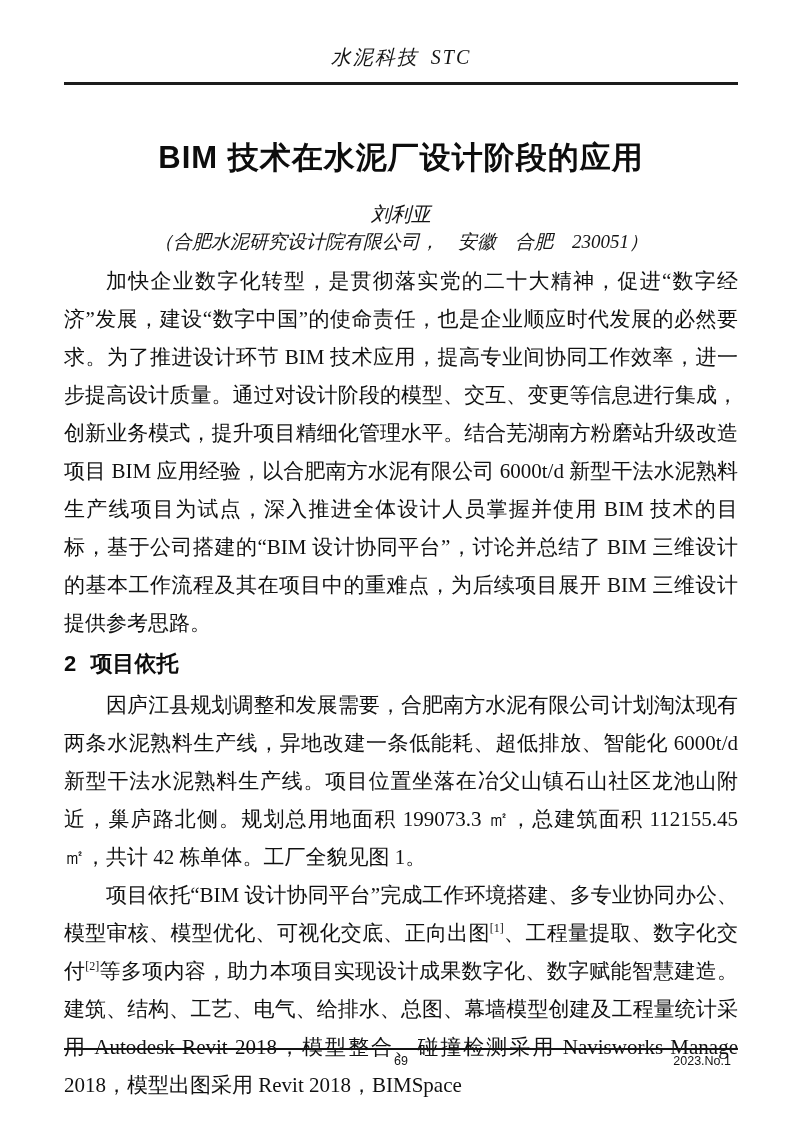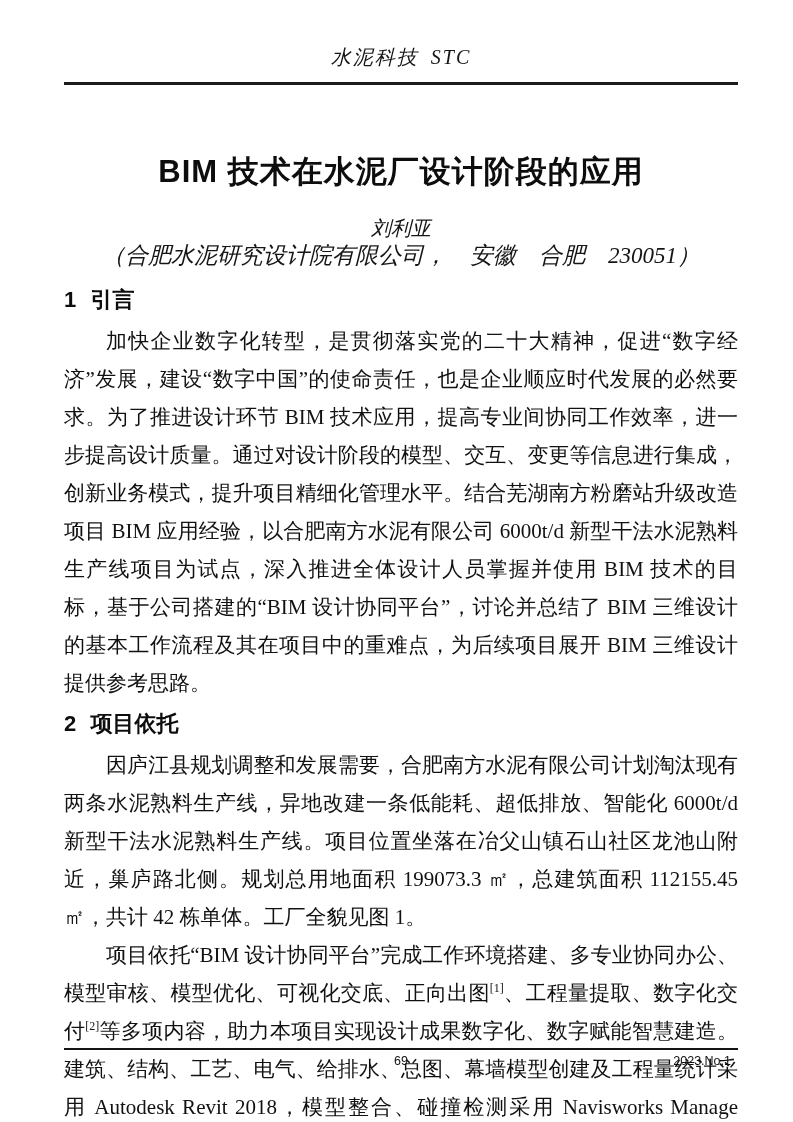--- a/index.html
+++ b/index.html
@@ -23,41 +23,41 @@
     letter-spacing: 2px;
     color: #151515;
   }
   .header-rule {
     margin-top: 12px;
     border: none;
     border-top: 3px solid #1c1c1c;
     height: 0;
   }
   .article-title {
-    margin-top: 66px;
+    margin-top: 52px;
     text-align: center;
     font-family: "Liberation Sans", "DejaVu Sans", sans-serif;
     font-weight: 700;
     font-size: 31px;
     line-height: 42px;
     letter-spacing: 1px;
     color: #0d0d0d;
   }
   .author {
     margin-top: 22px;
     text-align: center;
     font-size: 20px;
     line-height: 26px;
     font-style: italic;
     color: #151515;
   }
   .affiliation {
     margin-top: 2px;
     text-align: center;
-    font-size: 23px;
+    font-size: 19px;
     line-height: 26px;
     font-style: italic;
     color: #151515;
   }
   .section-heading {
     margin-top: 16px;
     font-family: "Liberation Sans", "DejaVu Sans", sans-serif;
     font-weight: 700;
     font-size: 22px;
     line-height: 30px;
@@ -114,23 +114,20 @@
   <div class="journal-header">水泥科技 STC</div>
 
   <hr class="header-rule">
 
   <h1 class="article-title">BIM 技术在水泥厂设计阶段的应用</h1>
 
   <div class="author">刘利亚</div>
 
   <div class="affiliation">（合肥水泥研究设计院有限公司，　安徽　合肥　230051）</div>
 
-  <h2 class="section-heading">
-    <span class="sec-num">1</span><span>引言</span>
-  </h2>
 
   <p class="body-para"><span>加快企业数字化转型，是贯彻落实党的二十大精神，促进“数字经济”发展，建设“数字中国”的使命责任，也是企业顺应时代发展的必然要求。为了推进设计环节 BIM 技术应用，提高专业间协同工作效率，进一步提高设计质量。通过对设计阶段的模型、交互、变更等信息进行集成，创新业务模式，提升项目精细化管理水平。结合芜湖南方粉磨站升级改造项目 BIM 应用经验，以合肥南方水泥有限公司 6000t/d 新型干法水泥熟料生产线项目为试点，深入推进全体设计人员掌握并使用 BIM 技术的目标，基于公司搭建的“BIM 设计协同平台”，讨论并总结了 BIM 三维设计的基本工作流程及其在项目中的重难点，为后续项目展开 BIM 三维设计提供参考思路。</span></p>
 
   <h2 class="section-heading second">
     <span class="sec-num">2</span><span>项目依托</span>
   </h2>
 
   <p class="body-para"><span>因庐江县规划调整和发展需要，合肥南方水泥有限公司计划淘汰现有两条水泥熟料生产线，异地改建一条低能耗、超低排放、智能化 6000t/d 新型干法水泥熟料生产线。项目位置坐落在冶父山镇石山社区龙池山附近，巢庐路北侧。规划总用地面积 199073.3 ㎡，总建筑面积 112155.45 ㎡，共计 42 栋单体。工厂全貌见图 1。</span></p>
 
   <p class="body-para follow"><span>项目依托“BIM 设计协同平台”完成工作环境搭建、多专业协同办公、模型审核、模型优化、可视化交底、正向出图</span><sup>[1]</sup><span>、工程量提取、数字化交付</span><sup>[2]</sup><span>等多项内容，助力本项目实现设计成果数字化、数字赋能智慧建造。建筑、结构、工艺、电气、给排水、总图、幕墙模型创建及工程量统计采用 Autodesk Revit 2018，模型整合、碰撞检测采用 Navisworks Manage 2018，模型出图采用 Revit 2018，BIMSpace</span></p>

